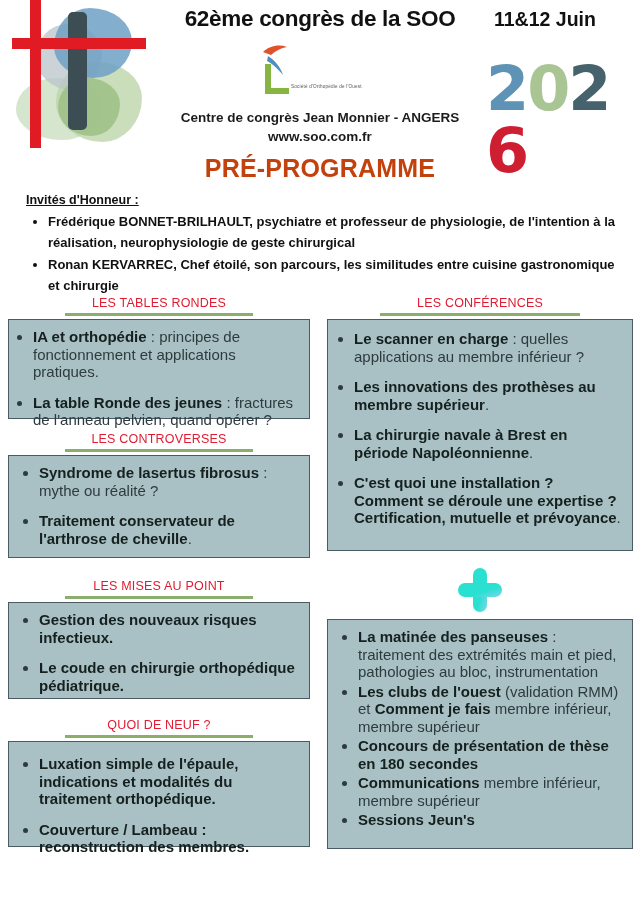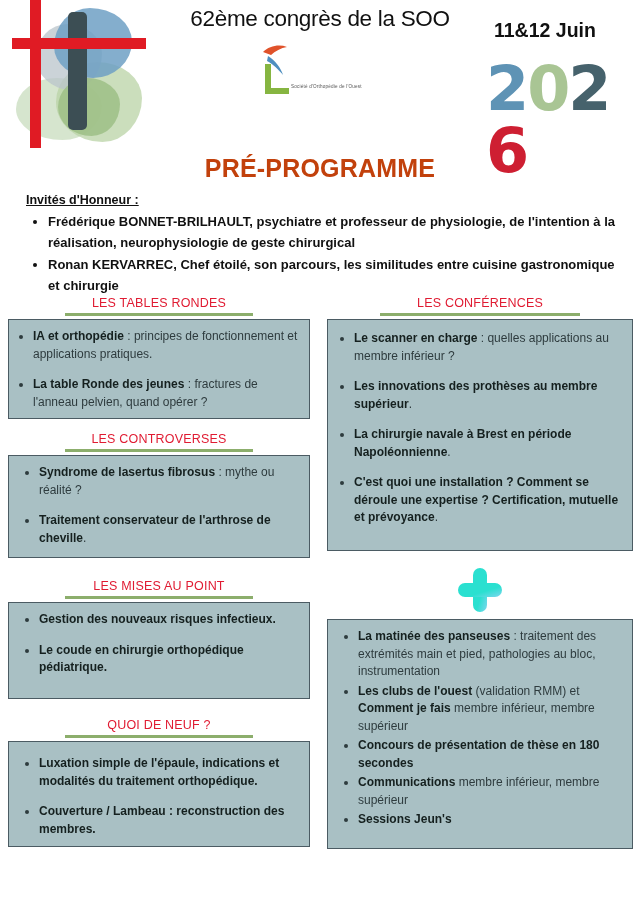--- a/index.html
+++ b/index.html
@@ -23,24 +23,24 @@
   .blob-grey{left:28px;top:24px;width:66px;height:66px;background:#b9c4cb;opacity:.75;}
   .blob-green1{left:8px;top:78px;width:86px;height:62px;background:#cfe0c6;opacity:.85;}
   .blob-green2{left:48px;top:62px;width:86px;height:80px;background:#b9d3a6;opacity:.75;}
   .blob-green3{left:50px;top:78px;width:62px;height:58px;background:#9dbf86;opacity:.85;}
   .bar-dark{position:absolute;left:60px;top:12px;width:19px;height:118px;background:#3c4e54;border-radius:5px;}
   .cross-v{position:absolute;left:22px;top:0px;width:11px;height:148px;background:#e01b24;}
   .cross-h{position:absolute;left:4px;top:38px;width:134px;height:11px;background:#e01b24;}
 
   .congress-title{
     position:absolute;left:152px;top:6px;width:336px;
-    text-align:center;font-size:22.5px;font-weight:normal;letter-spacing:-.3px;color:#111;
+    text-align:center;font-size:22.5px;font-weight:bold;letter-spacing:-.3px;color:#111;
   }
   .dates{
-    position:absolute;left:494px;top:19px;width:140px;
+    position:absolute;left:494px;top:8px;width:140px;
     font-size:19.5px;font-weight:bold;color:#111;text-align:left;
   }
   .year{
     position:absolute;left:486px;top:58px;
     font-size:62px;font-weight:bold;letter-spacing:-2px;line-height:62px;
     font-family:"DejaVu Sans", sans-serif;
   }
   .year span{display:inline-block;}
 
   
@@ -75,21 +75,21 @@
   .sec-title{
     text-align:center;font-size:12.5px;font-weight:normal;color:#e01b32;
     letter-spacing:.2px;padding-bottom:2px;
   }
   .sec-rule{height:3px;background:#8cae6c;margin:1px auto 3px auto;}
   .panel{
     background:#a9c0c4;border:1px solid #4b5b63;
     padding:8px 10px 8px 6px;box-sizing:border-box;
   }
   .panel ul{margin:0;padding-left:18px;list-style:disc;}
-  .panel li{font-size:12px;line-height:17.5px;color:#2e3b3e;margin-bottom:2px;}
+  .panel li{font-size:15px;line-height:17.5px;color:#2e3b3e;margin-bottom:2px;}
   .panel li b{color:#15201f;font-weight:bold;}
   .panel.spaced li{margin-bottom:13px;}
   .panel.spaced li:last-child{margin-bottom:0;}
 
   
   .plus-wrap{height:56px;position:relative;}
   .plus-icon{position:absolute;left:50%;transform:translateX(-50%);top:2px;width:50px;height:50px;}
 </style>
 </head>
 <body>
@@ -117,20 +117,24 @@
 
   <div class="soo-logo">
     <svg class="soo-swoosh" width="46" height="62" viewBox="0 0 46 62">
       <path d="M8 10 C14 4, 24 2, 32 5 C26 6, 20 9, 16 13 Z" fill="#e0522a"></path>
       <path d="M13 14 C20 18, 26 26, 28 33 C24 28, 18 22, 12 19 Z" fill="#4f8fc0"></path>
       <path d="M10 22 L10 52 L34 52 L34 46 L16 46 L16 22 Z" fill="#86b541"></path>
     </svg>
     <div class="soo-sub">Société d'Orthopédie de l'Ouest</div>
   </div>
 
+  <div class="venue">
+    <div>Centre de congrès Jean Monnier - ANGERS</div>
+    <div>www.soo.com.fr</div>
+  </div>
 </div>
 
 <div class="pre-prog">PRÉ-PROGRAMME</div>
 
 <div class="invites">
   <div class="invites-label">Invités d'Honneur : </div>
   <ul>
     <li>Frédérique BONNET-BRILHAULT, psychiatre et professeur de physiologie, de l'intention à la réalisation, neurophysiologie de geste chirurgical</li>
     <li>Ronan KERVARREC, Chef étoilé, son parcours, les similitudes entre cuisine gastronomique et chirurgie</li>
   </ul>

